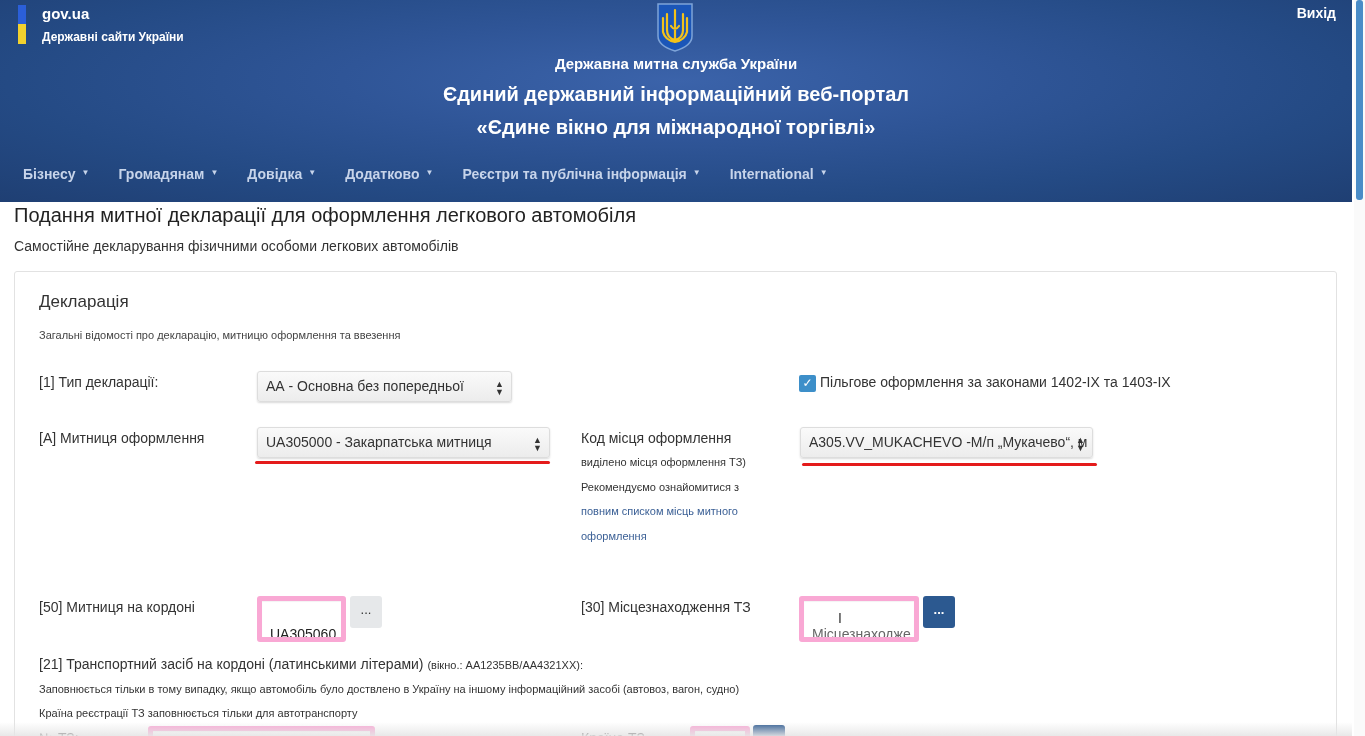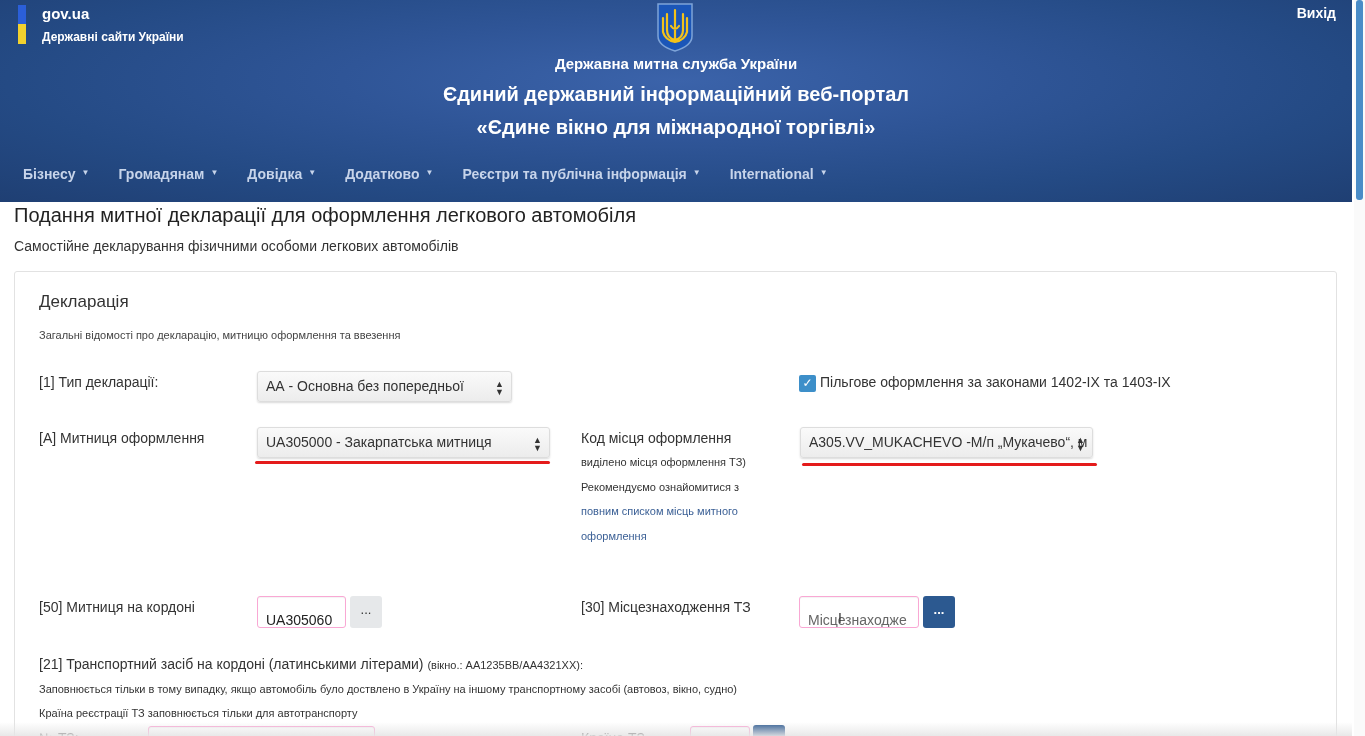--- a/index.html
+++ b/index.html
@@ -48,21 +48,21 @@
     position: absolute; height: 31px; border: 1px solid #ddd; border-radius: 3px;
     background: linear-gradient(#fafafa, #ececec);
     box-shadow: 0 1px 2px rgba(0,0,0,0.15);
     font-size: 14px; color: #333; padding: 0 24px 0 8px; line-height: 29px; white-space: nowrap; overflow: hidden; cursor: pointer;
   }
   .select .arrows { position: absolute; right: 7px; top: 0; font-size: 9px; line-height: 8px; padding-top: 8px; color: #333; text-align: center; }
   .red-line { position: absolute; height: 3px; background: #e41b1b; border-radius: 2px; }
 
   .checkbox { position: absolute; left: 799px; top: 375px; width: 17px; height: 17px; background: #3d8fc9; border-radius: 2px; color: #fff; font-size: 12px; text-align: center; line-height: 17px; cursor: pointer; }
 
-  .input { position: absolute; height: 32px; border: 1px solid #f9a8d4; border-radius: 3px; background: #fff; font-size: 14px; color: #222; padding: 8px 8px; line-height: 30px; box-shadow: inset 0 1px 1px rgba(0,0,0,0.05); white-space: nowrap; overflow: hidden; }
+  .input { position: absolute; height: 32px; border: 5px solid #f9a8d4; border-radius: 3px; background: #fff; font-size: 14px; color: #222; padding: 18px 8px; line-height: 30px; box-shadow: inset 0 1px 1px rgba(0,0,0,0.05); white-space: nowrap; overflow: hidden; }
   .input.placeholder { color: #666; }
   .btn-dots { position: absolute; height: 32px; width: 32px; border-radius: 3px; font-size: 13px; text-align: center; line-height: 28px; cursor: pointer; }
   .btn-dots.grey { background: #e6e8ea; color: #333; }
   .btn-dots.blue { background: #2c5990; color: #fff; font-weight: bold; }
 
   .cursor-ibeam { position: absolute; left: 838px; top: 610px; font-size: 14px; color: #333; }
 
   .bottom-fade { position: absolute; left: 0; top: 722px; width: 1352px; height: 14px; background: linear-gradient(rgba(255,255,255,0), rgba(230,230,230,0.9)); }
 </style>
 </head>
@@ -165,21 +165,21 @@
 
 <div class="label" style="left:581px; top:599px;">[30] Місцезнаходження ТЗ</div>
 <div class="input placeholder" style="left:799px; top:596px; width:120px;">Місцезнаходже</div>
 <div class="btn-dots blue" style="left:923px; top:596px;">...</div>
 <div class="cursor-ibeam">I</div>
 
 <div class="label" style="left:39px; top:656px;">
   <span>[21] Транспортний засіб на кордоні (латинськими літерами)</span>
   <span style="font-size:11px;">(вікно.: АА1235ВВ/АА4321ХХ):</span>
 </div>
-<div class="label" style="left:39px; top:683px; font-size:11px;">Заповнюється тільки в тому випадку, якщо автомобіль було доствлено в Україну на іншому транспортному засобі (автовоз, вікно, судно)</div>
+<div class="label" style="left:39px; top:683px; font-size:11px;">Заповнюється тільки в тому випадку, якщо автомобіль було доствлено в Україну на іншому інформаційний засобі (автовоз, вагон, судно)</div>
 <div class="label" style="left:39px; top:707px; font-size:11px;">Країна реєстрації ТЗ заповнюється тільки для автотранспорту</div>
 
 <div class="label" style="left:39px; top:730px;">№ ТЗ:</div>
 <div class="input" style="left:148px; top:726px; width:227px;"></div>
 <div class="label" style="left:581px; top:730px;">Країна ТЗ</div>
 <div class="input" style="left:690px; top:726px; width:60px;"></div>
 <div class="btn-dots blue" style="left:753px; top:725px;"></div>
 
 <div class="bottom-fade"></div>
 

